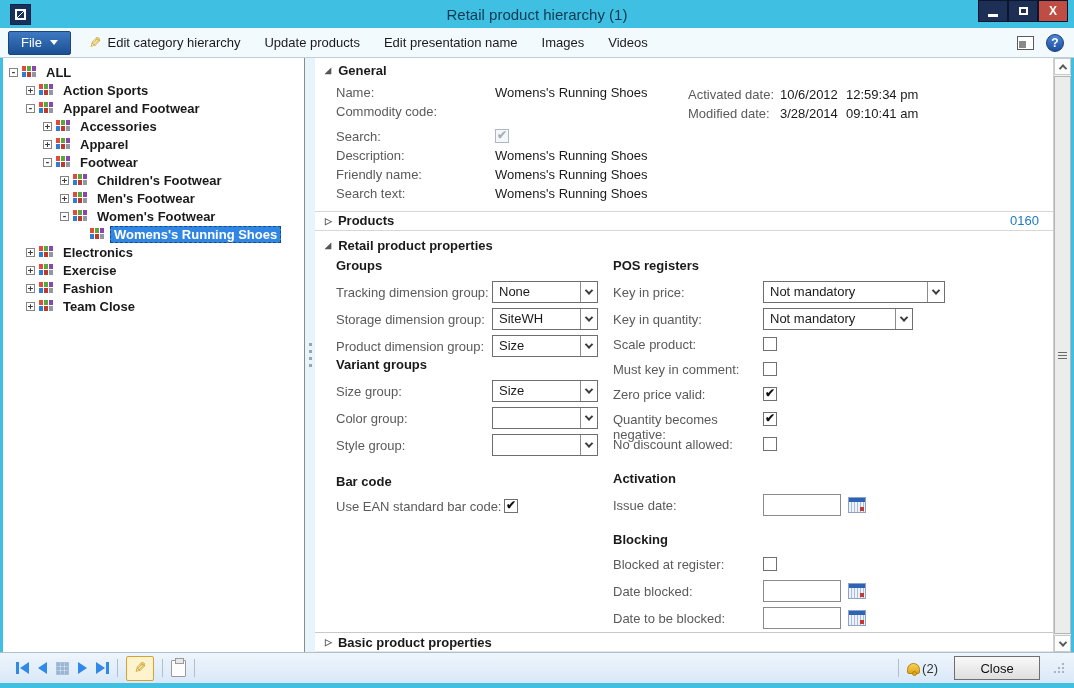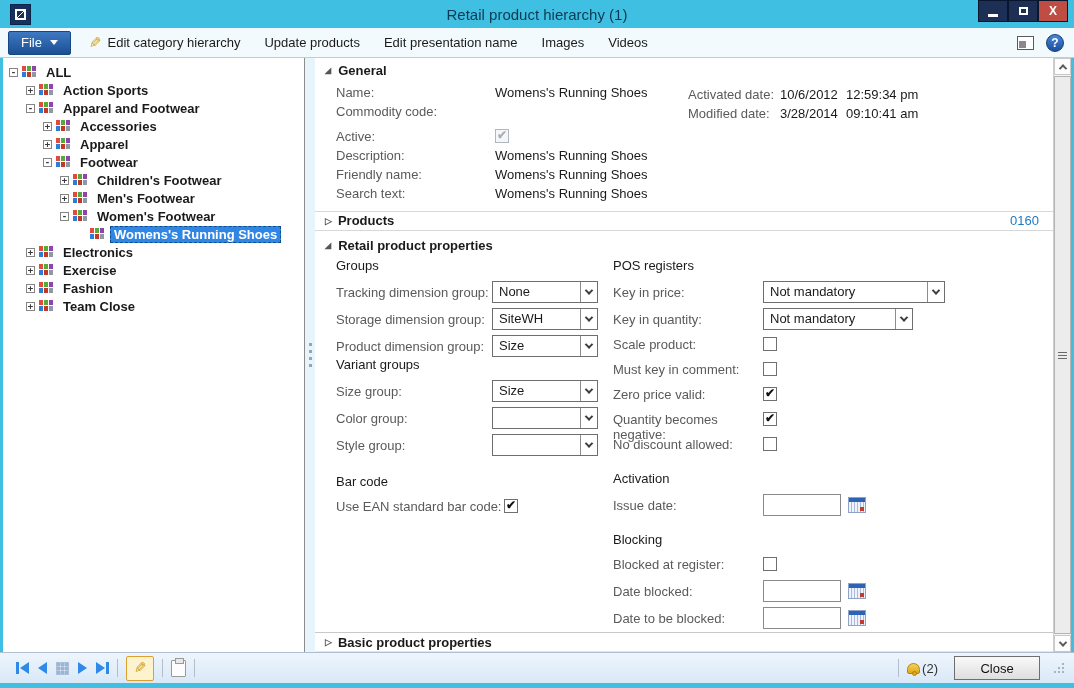--- a/index.html
+++ b/index.html
@@ -65,21 +65,21 @@
   .fvalue { color:#1a1a1a; }
   .dates-block { position:absolute; left:373px; top:0; }
   .drow { height:19px; display:flex; align-items:flex-end; }
   .dlabel { width:92px; color:#5a5a5a; }
   .ddate { width:66px; color:#1a1a1a; }
   .dtime { color:#1a1a1a; }
 
   .retail-body { position:relative; min-height:374px; margin-top:4px; }
   .col-left { position:absolute; left:21px; top:0; width:270px; }
   .col-right { position:absolute; left:298px; top:0; width:420px; }
-  .subhead { font-weight:normal; height:18px; }
+  .subhead { font-weight:bold; height:18px; }
   .crow { display:flex; align-items:center; margin-top:5px; height:22px; }
   .clabel { width:156px; color:#5a5a5a; flex:0 0 auto; }
   .rlabel { width:150px; color:#5a5a5a; flex:0 0 auto; }
   .cbrow { display:flex; align-items:flex-start; height:18px; margin-top:7px; }
 
   .combo { height:22px; border:1px solid #6e6e6e; background:#fff; display:inline-flex; align-items:stretch; }
   .combo-val { flex:1 1 auto; padding:2px 0 0 6px; overflow:hidden; white-space:nowrap; }
   .combo-btn { width:17px; border-left:1px solid #8c8c8c; display:flex; align-items:center; justify-content:center; flex:0 0 auto; }
   .chev { width:6px; height:6px; border-right:2px solid #3c3c3c; border-bottom:2px solid #3c3c3c; transform:rotate(45deg) translate(-1px,-1px); }
 
@@ -374,21 +374,21 @@
         </div>
         <div class="frow">
             <span class="flabel">Name:</span>
             <span class="fvalue">Womens's Running Shoes</span>
           </div>
         <div class="frow">
             <span class="flabel">Commodity code:</span>
             <span class="fvalue"></span>
           </div>
         <div class="frow gap">
-            <span class="flabel">Active:</span>
+            <span class="flabel">Search:</span>
             <span class="cb dis checked"></span>
           </div>
         <div class="frow">
             <span class="flabel">Description:</span>
             <span class="fvalue">Womens's Running Shoes</span>
           </div>
         <div class="frow">
             <span class="flabel">Friendly name:</span>
             <span class="fvalue">Womens's Running Shoes</span>
           </div>

